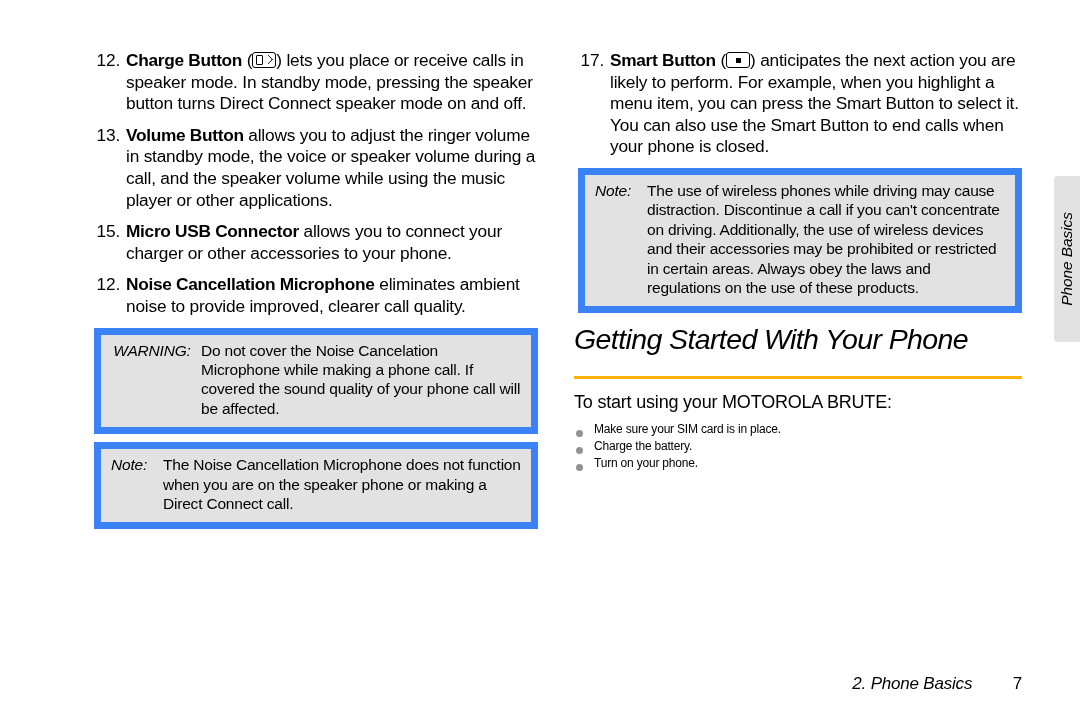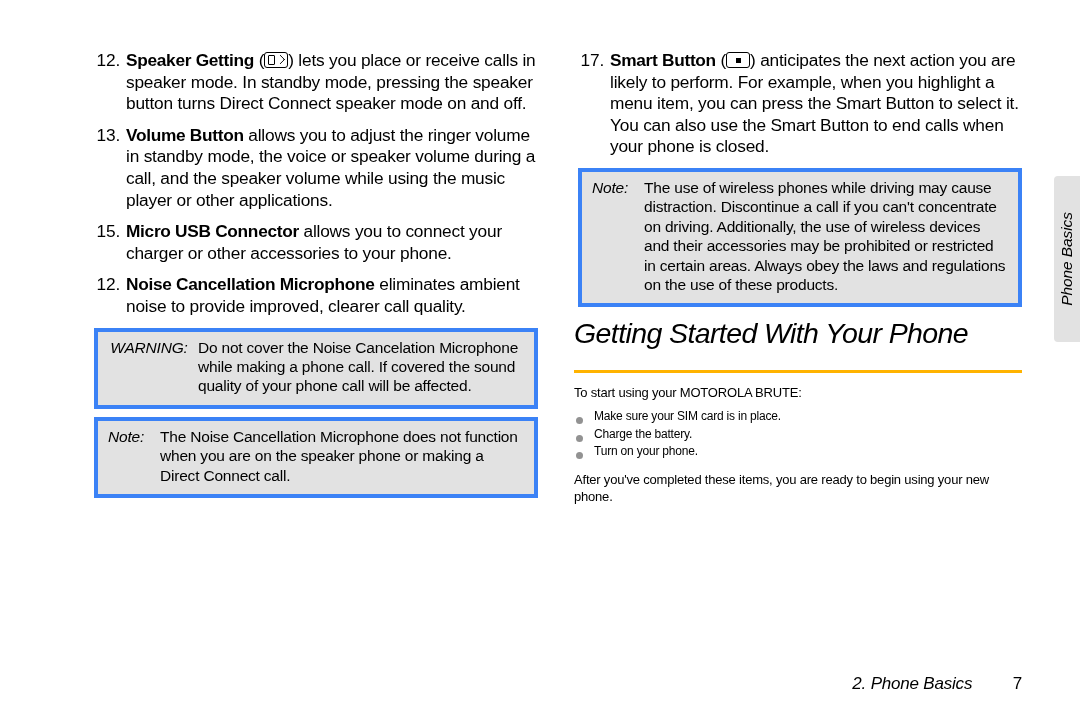--- a/index.html
+++ b/index.html
@@ -76,21 +76,21 @@
   }
   .icon-dot::before {
     content: "";
     position: absolute;
     left: 50%; top: 50%;
     width: 5px; height: 5px;
     margin: -2.5px 0 0 -2.5px;
     background: #000;
   }
   .infobox {
-    border: 4px solid #3b82f6;
+    border: 7px solid #3b82f6;
     background: #e2e2e2;
     padding: 6px 10px 9px 10px;
     font-size: 15.5px;
     line-height: 1.25;
     letter-spacing: -0.2px;
     margin-top: 8px;
     margin-left: 4px;
   }
   .infobox .hang {
     display: flex;
@@ -106,21 +106,21 @@
   h2.section {
     font-style: italic;
     font-weight: 400;
     font-size: 28.5px;
     letter-spacing: -0.6px;
     margin: 10px 0 3px 0;
     padding-bottom: 20px;
     border-bottom: 3px solid #ffb300;
   }
   .para {
-    font-size: 13px;
+    font-size: 18px;
     line-height: 1.3;
     letter-spacing: -0.2px;
     margin: 12px 0 0 0;
   }
   ul.bullets {
     list-style: none;
     margin: 6px 0 0 0;
     padding: 0;
   }
   ul.bullets li {
@@ -173,21 +173,21 @@
 </head>
 <body>
 
 <div class="page">
   <div class="cols">
 
     <div class="col">
       <ol class="numlist">
         <li>
           <span class="num">12.</span>
-          <span class="bold">Speaker Getting</span>
+          <span class="bold">Charge Button</span>
           (<span class="icon-box icon-speaker"></span>)<span> lets you place or receive calls in speaker mode. In standby mode, pressing the speaker button turns Direct Connect speaker mode on and off.</span>
         </li>
         <li>
           <span class="num">13.</span>
           <span class="bold">Volume Button</span><span> allows you to adjust the ringer volume in standby mode, the voice or speaker volume during a call, and the speaker volume while using the music player or other applications.</span>
         </li>
         <li>
           <span class="num">15.</span>
           <span class="bold">Micro USB Connector</span><span> allows you to connect your charger or other accessories to your phone.</span>
         </li>
@@ -231,21 +231,20 @@
       <h2 class="section">Getting Started With Your Phone</h2>
 
       <p class="para">To start using your MOTOROLA BRUTE:</p>
 
       <ul class="bullets">
         <li>Make sure your SIM card is in place.</li>
         <li>Charge the battery.</li>
         <li>Turn on your phone.</li>
       </ul>
 
-      <p class="para">After you've completed these items, you are ready to begin using your new phone.</p>
     </div>
   </div>
 
   <div class="tab">
     <span>Phone Basics</span>
   </div>
 
   <div class="footer">
     <span class="chapter">2. Phone Basics</span>
     <span class="pageno">7</span>

